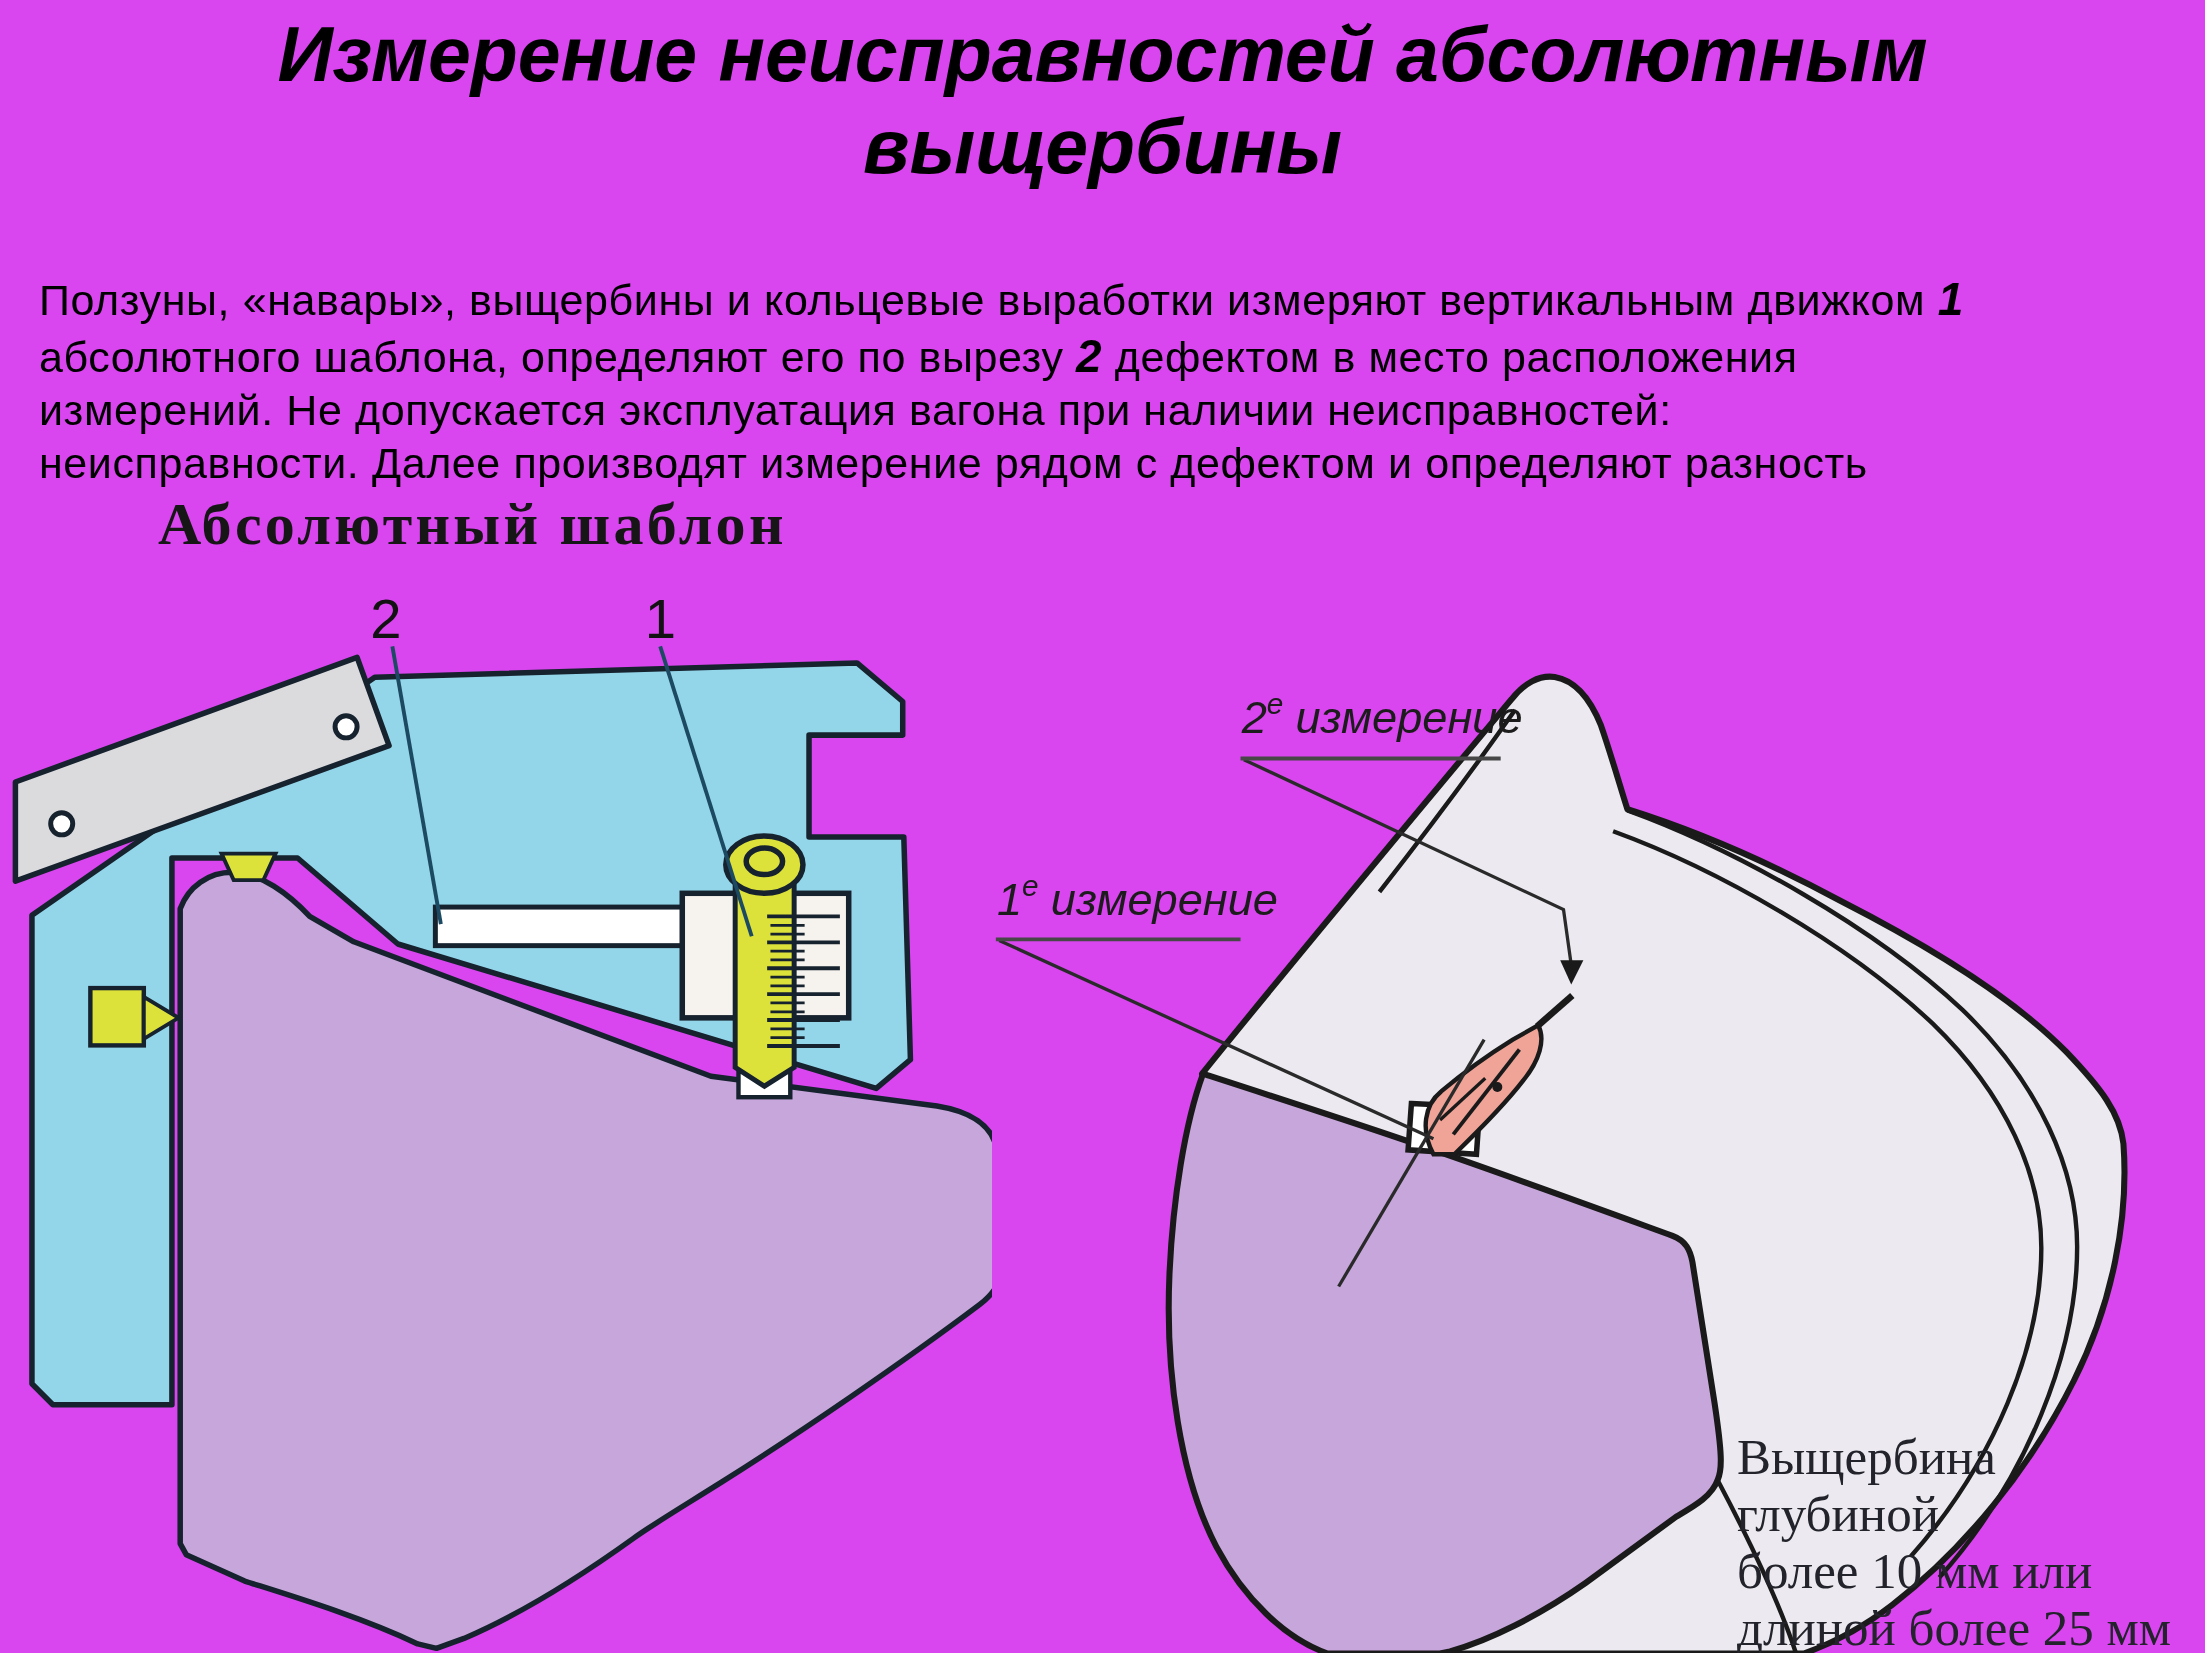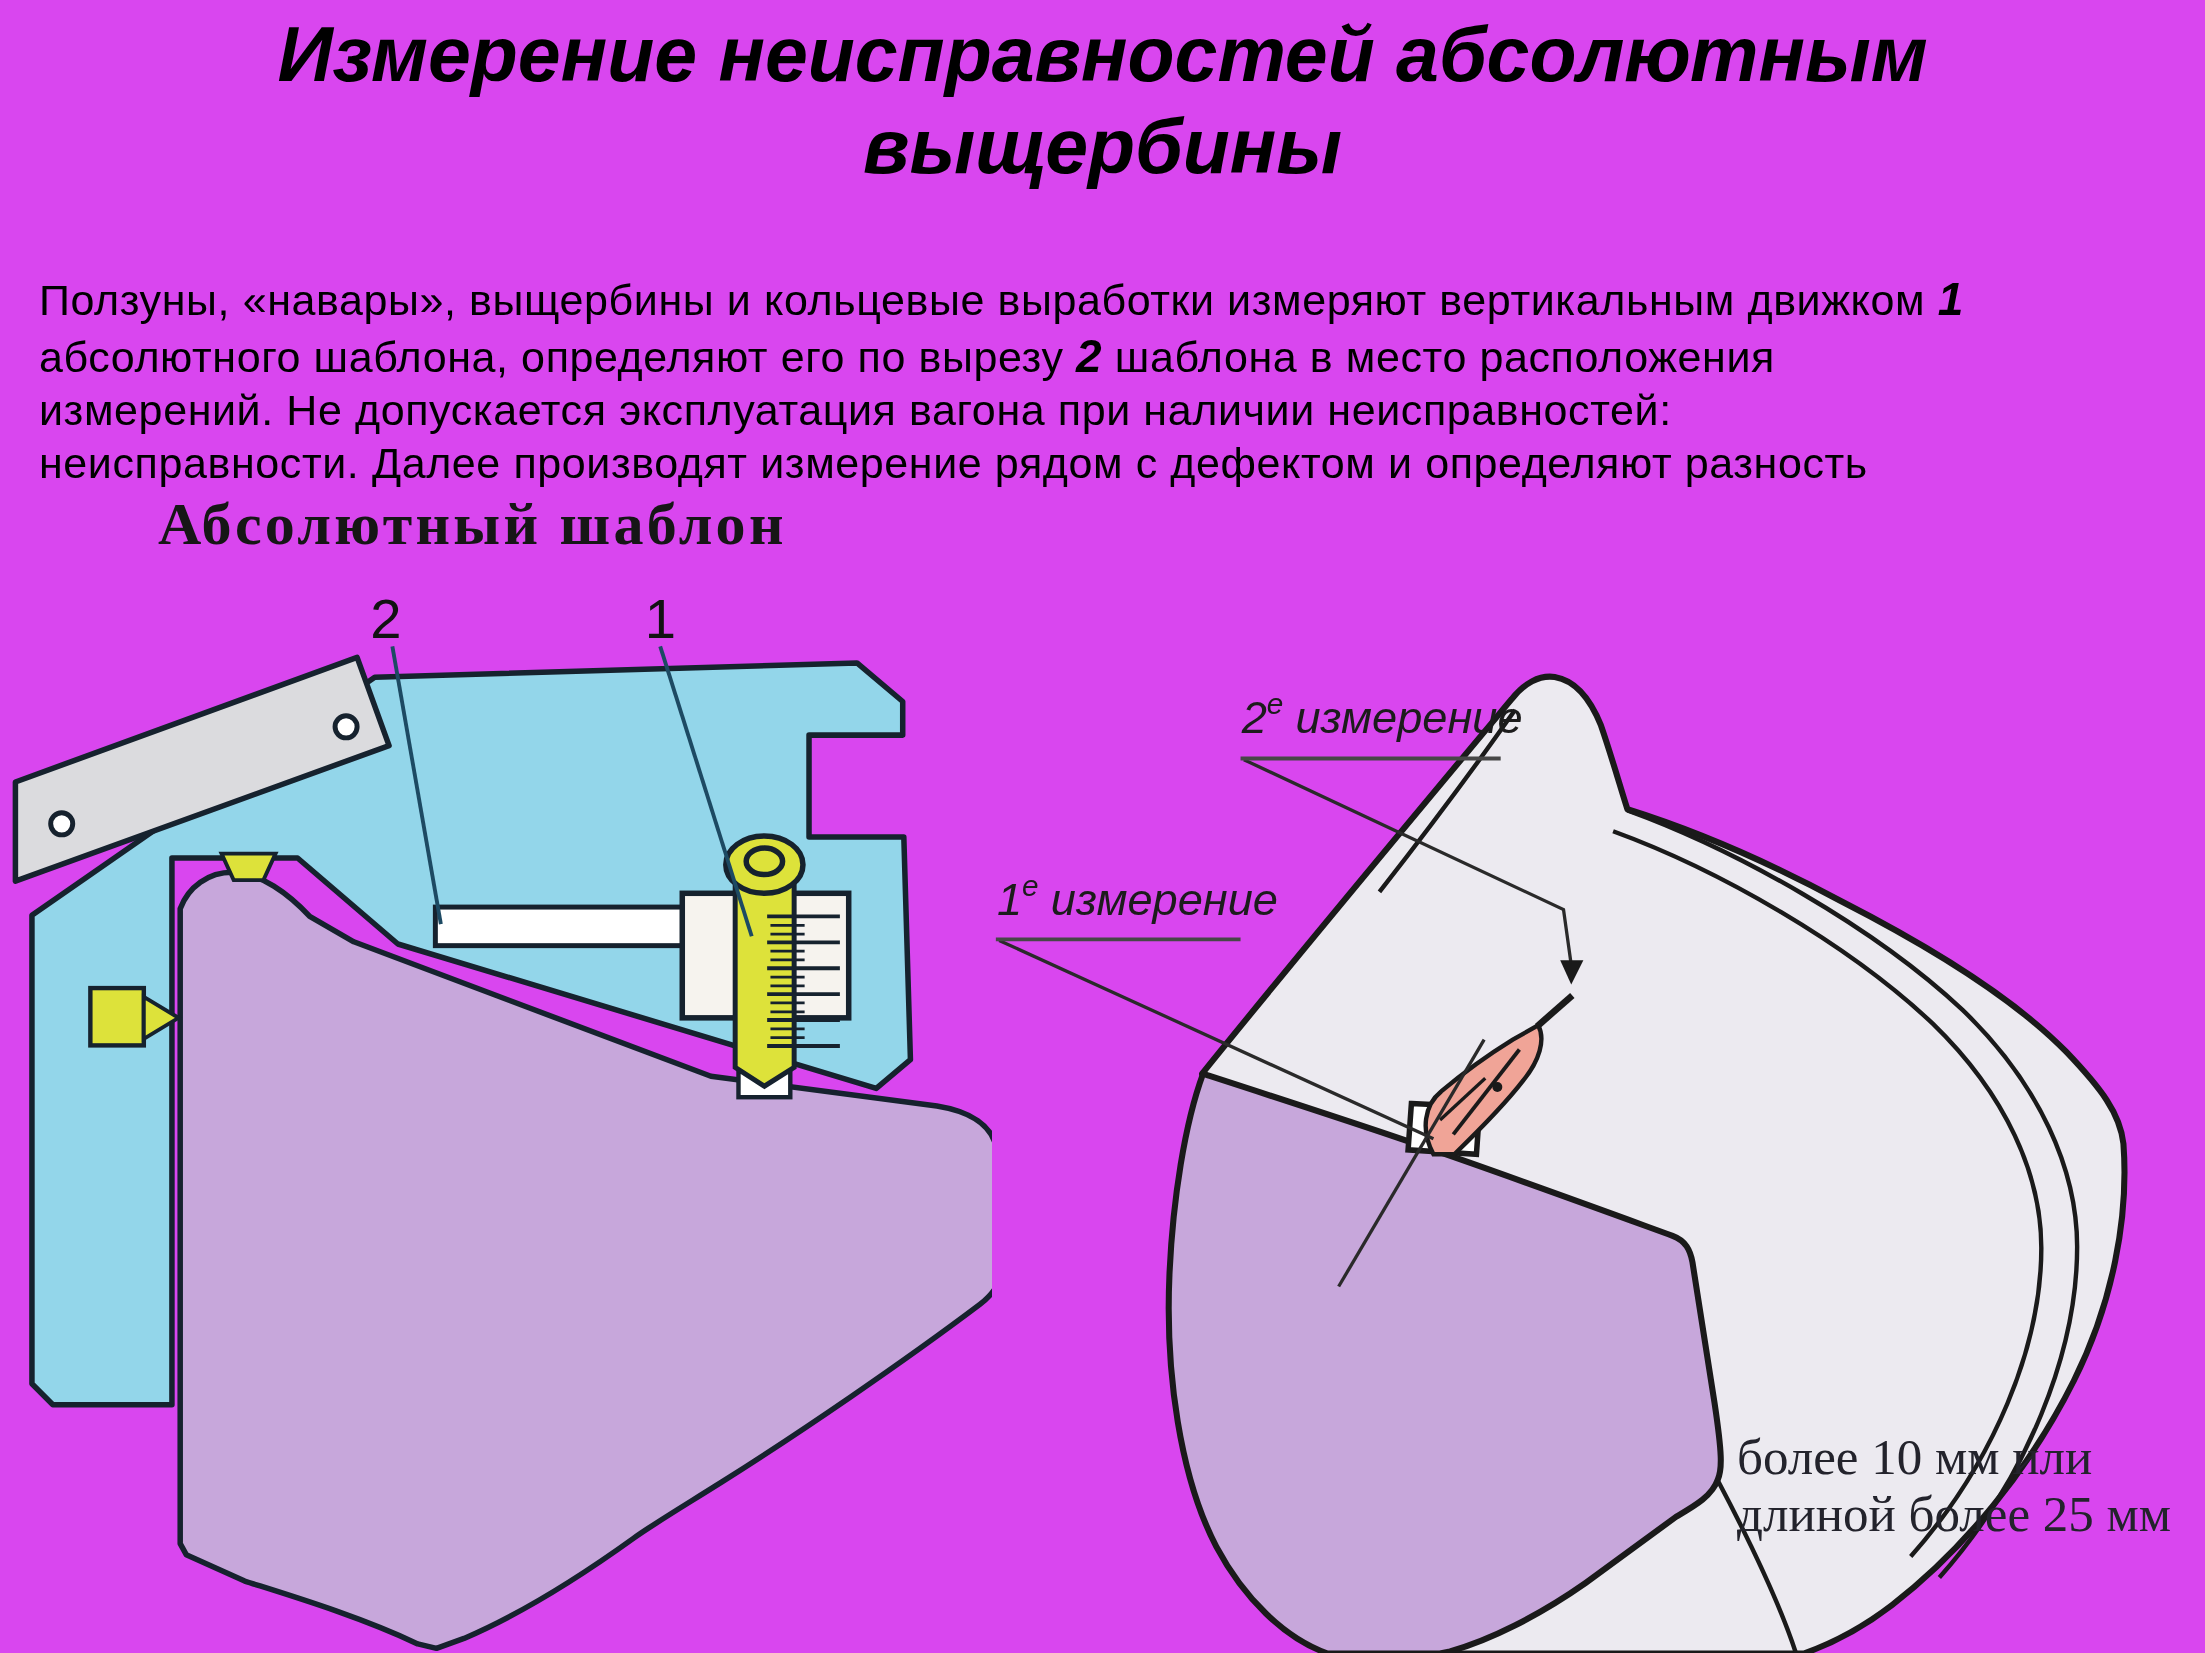--- a/index.html
+++ b/index.html
@@ -24,21 +24,21 @@
 
 <div class="page">
 
   <div class="title">
     <div>Измерение неисправностей абсолютным</div>
     <div>выщербины</div>
   </div>
 
   <div class="para">
     <div><span>Ползуны, «навары», выщербины и кольцевые выработки измеряют вертикальным движком </span><span class="b">1</span><span></span></div>
-    <div><span>абсолютного шаблона, определяют его по вырезу </span><span class="b">2</span><span> шаблона в место расположения</span></div>
+    <div><span>абсолютного шаблона, определяют его по вырезу </span><span class="b">2</span><span> дефектом в место расположения</span></div>
     <div><span>измерений. Не допускается эксплуатация вагона при наличии неисправностей:</span></div>
     <div><span>неисправности. Далее производят измерение рядом с дефектом и определяют разность</span></div>
   </div>
 
   <div class="fig-heading">Абсолютный шаблон</div>
 
   <svg class="svg-left" viewBox="20 1050 1780 1950">
 
     <path d="M 680,1228 L 1555,1202 L 1638,1272 L 1638,1333 L 1468,1333 L 1468,1518 L 1640,1518
          L 1652,1922 L 1590,1974 L 722,1712 L 540,1556 L 312,1556 L 312,2548 L 96,2548
@@ -133,18 +133,19 @@
 
     <text class="meas-label" x="1808" y="1660" font-size="82">
       <tspan>1</tspan><tspan dy="-34" font-size="54">е</tspan><tspan dy="34" dx="22" font-size="82">измерение</tspan>
     </text>
     <text class="meas-label" x="2252" y="1330" font-size="82">
       <tspan>2</tspan><tspan dy="-34" font-size="54">е</tspan><tspan dy="34" dx="22" font-size="82">измерение</tspan>
     </text>
   </svg>
 
   <div class="caption">
+    <div>Выщербина глубиной</div>
     <div>более 10 мм или</div>
     <div>длиной более 25 мм</div>
   </div>
 
 </div>
 
 
 </body></html>

